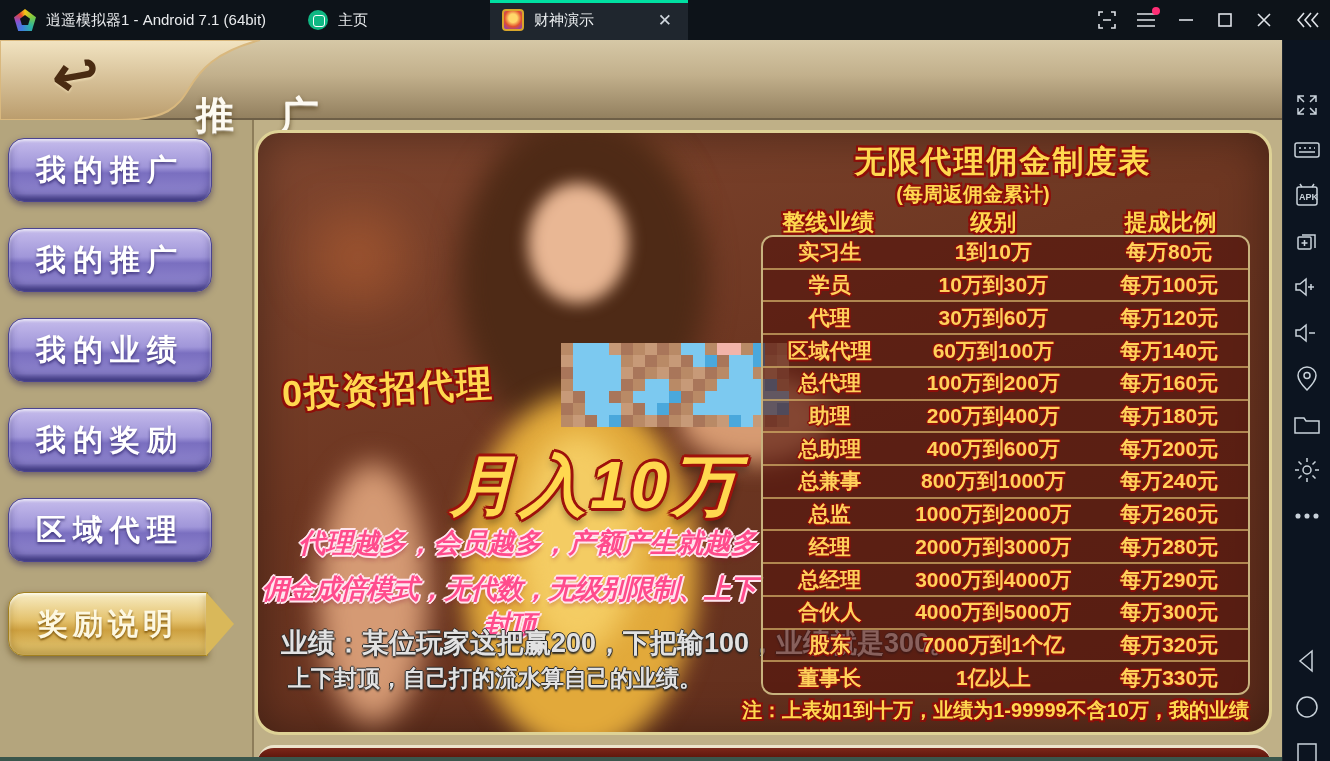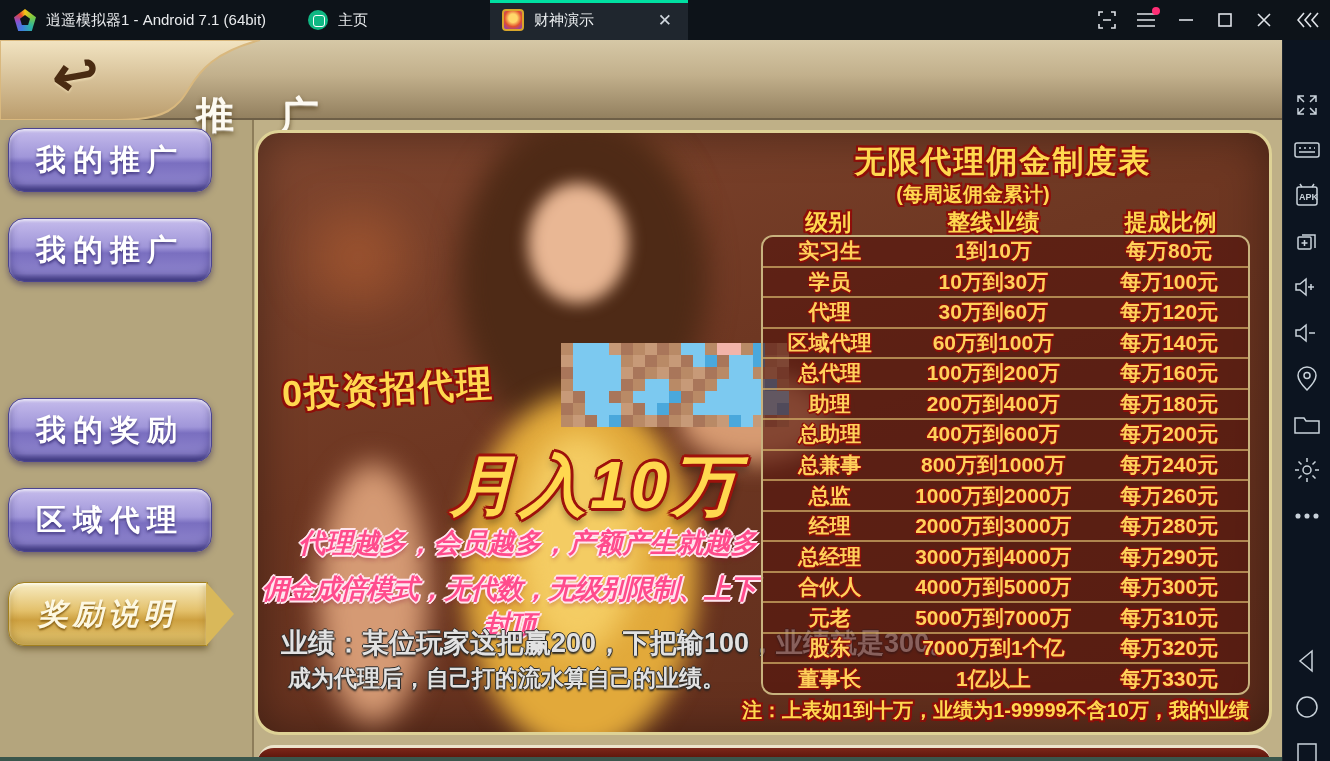--- a/index.html
+++ b/index.html
@@ -38,30 +38,30 @@
   .app-bg{position:absolute;left:0;top:120px;width:1282px;height:641px;background:#b4a57d;}
   .content-bg{position:absolute;left:252px;top:120px;width:1030px;height:641px;background:#bfb087;border-left:2px solid #8d7d5a;}
   .app-header{position:absolute;left:0;top:40px;width:1282px;height:80px;
     background:linear-gradient(180deg,#d6c8a6 0%,#c2b08c 45%,#93805f 100%);border-bottom:2px solid #6e5f47;}
   .back-wedge{position:absolute;left:0;top:0;width:262px;height:80px;}
   .back-arrow{position:absolute;left:52px;top:2px;font-size:56px;font-weight:bold;color:#4a2b12;transform:rotate(-10deg);cursor:pointer;text-shadow:0 2px 2px rgba(255,240,200,.45);}
   .page-title{position:absolute;left:196px;top:50px;font-size:38px;font-weight:bold;color:#fdfaf2;letter-spacing:18px;
     text-shadow:0 3px 5px rgba(80,60,25,.85),0 1px 0 #fff;}
 
   
-  .promo-side{position:absolute;left:0;top:110px;width:250px;height:641px;}
+  .promo-side{position:absolute;left:0;top:120px;width:250px;height:641px;}
   .side-btn{position:absolute;left:8px;width:204px;height:64px;border-radius:16px;cursor:pointer;
     display:flex;align-items:center;justify-content:center;
     background:linear-gradient(180deg,#c6bcec 0%,#a096d9 45%,#7a6fc0 55%,#8d83cc 88%,#565097 100%);
     box-shadow:0 3px 6px rgba(40,30,80,.5),inset 0 2px 3px rgba(255,255,255,.7),inset 0 -5px 8px rgba(35,30,100,.55);
     border:1px solid #4a4390;}
   .side-btn span{color:#fff;font-size:30px;font-weight:bold;letter-spacing:7px;text-shadow:0 2px 3px rgba(50,40,110,.8);}
   .side-btn.active{width:200px;border-radius:16px 0 0 16px;border:1px solid #a2801f;
     background:linear-gradient(180deg,#f8edc4 0%,#e3c06a 45%,#cda040 60%,#e9cf7d 100%);
-    box-shadow:0 3px 7px rgba(70,50,10,.55),inset 0 2px 3px rgba(255,255,245,.85),inset 0 -5px 8px rgba(140,100,20,.5);font-style:italic;}
+    box-shadow:0 3px 7px rgba(70,50,10,.55),inset 0 2px 3px rgba(255,255,245,.85),inset 0 -5px 8px rgba(140,100,20,.5);}
   .side-btn.active span{color:#fdf8e2;text-shadow:0 2px 2px rgba(130,90,15,.9);letter-spacing:5px;}
   .side-btn.active .tip{position:absolute;right:-27px;top:-1px;width:0;height:0;
     border-left:28px solid #d9b85a;border-top:32px solid transparent;border-bottom:32px solid transparent;}
 
   
   .card{position:absolute;left:255px;top:130px;width:1017px;height:605px;border:3px solid #ded296;border-radius:24px;
     background:linear-gradient(160deg,#7f462f 0%,#6e3722 40%,#5e2c1b 100%);overflow:hidden;
     box-shadow:inset 0 0 46px rgba(0,0,0,.38);}
   .blob{position:absolute;border-radius:50%;filter:blur(16px);}
 
@@ -247,20 +247,23 @@
     <div class="page-title">推 广</div>
   </div>
 
   <div class="promo-side">
       <div class="side-btn" style="top: 18px;">
         <span>我的推广</span>
       </div>
       <div class="side-btn" style="top: 108px;">
         <span>我的推广</span>
       </div>
+      <div class="side-btn" style="top: 198px;">
+        <span>我的业绩</span>
+      </div>
       <div class="side-btn" style="top: 288px;">
         <span>我的奖励</span>
       </div>
       <div class="side-btn" style="top: 378px;">
         <span>区域代理</span>
       </div>
       <div class="side-btn active" style="top: 472px;">
         <span>奖励说明</span>
         <i class="tip"></i>
       </div>
@@ -413,27 +416,27 @@
         <div style="background: rgb(199, 154, 120);"></div>
         <div style="background: rgb(169, 118, 90);"></div>
         <div style="background: rgb(185, 138, 102);"></div>
       </div>
 
     <div class="tagline gold-stroke">0投资招代理</div>
     <div class="headline">月入10万</div>
     <div class="pink pink1">代理越多，会员越多，产额产生就越多</div>
     <div class="pink pink2">佣金成倍模式，无代数，无级别限制、上下封顶</div>
     <div class="gray gray1">业绩：某位玩家这把赢200，下把输100，业绩就是300。</div>
-    <div class="gray gray2">成为代理后，自己打的流水算自己的业绩。</div>
+    <div class="gray gray2">上下封顶，自己打的流水算自己的业绩。</div>
 
     <div class="tbl-title gold-stroke">无限代理佣金制度表</div>
     <div class="tbl-sub gold-stroke">(每周返佣金累计)</div>
     <div class="tbl-head">
+      <span class="gold-stroke">整线业绩</span>
       <span class="gold-stroke">级别</span>
-      <span class="gold-stroke">整线业绩</span>
       <span class="gold-stroke">提成比例</span>
     </div>
     <div class="tbl-box">
         <div class="trow">
           <span class="tcell">实习生</span>
           <span class="tcell">1到10万</span>
           <span class="tcell">每万80元</span>
         </div>
         <div class="trow">
           <span class="tcell">学员</span>
@@ -484,25 +487,20 @@
           <span class="tcell">总经理</span>
           <span class="tcell">3000万到4000万</span>
           <span class="tcell">每万290元</span>
         </div>
         <div class="trow">
           <span class="tcell">合伙人</span>
           <span class="tcell">4000万到5000万</span>
           <span class="tcell">每万300元</span>
         </div>
         <div class="trow">
-          <span class="tcell">元老</span>
-          <span class="tcell">5000万到7000万</span>
-          <span class="tcell">每万310元</span>
-        </div>
-        <div class="trow">
           <span class="tcell">股东</span>
           <span class="tcell">7000万到1个亿</span>
           <span class="tcell">每万320元</span>
         </div>
         <div class="trow">
           <span class="tcell">董事长</span>
           <span class="tcell">1亿以上</span>
           <span class="tcell">每万330元</span>
         </div>
       </div>

